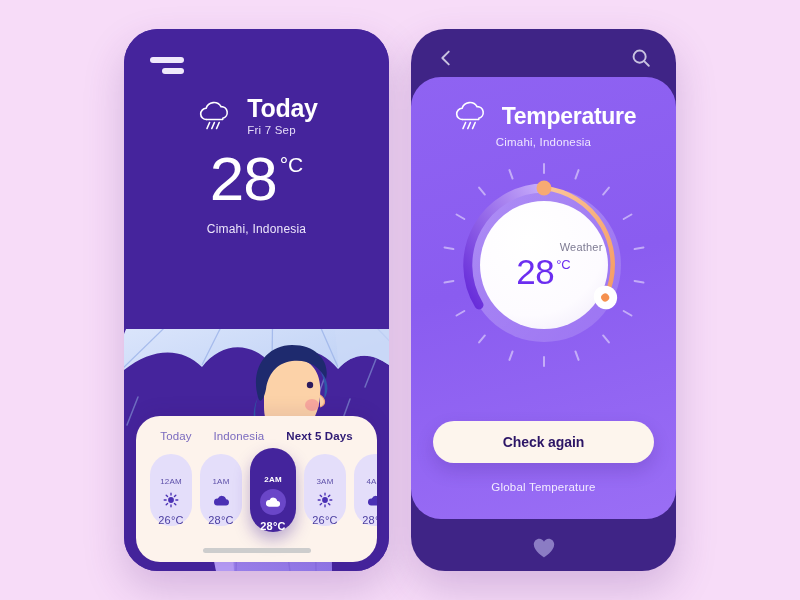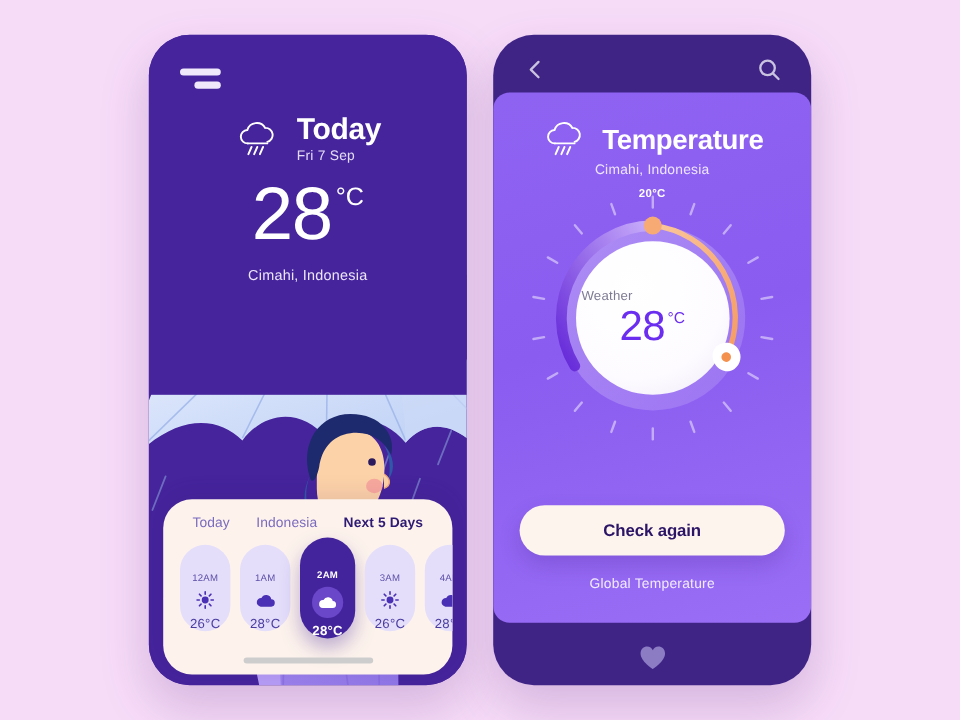--- a/index.html
+++ b/index.html
@@ -219,21 +219,21 @@
     padding: 0 22px;
     z-index: 5;
   }
   .icon-btn {
     width: 26px; height: 26px;
     display: flex; align-items: center; justify-content: center;
   }
   .p2-card {
     position: absolute;
     left: 0; right: 0; top: 48px; bottom: 52px;
-    border-radius: 14px;
+    border-radius: 30px;
     background: linear-gradient(165deg, #8f63f2 0%, #8a5cf0 45%, #9a6ef5 100%);
     z-index: 4;
     padding-top: 22px;
     overflow: hidden;
   }
   .p2-head {
     display: flex;
     align-items: center;
     justify-content: center;
     gap: 11px;
@@ -267,21 +267,21 @@
     color: #ffffff;
     letter-spacing: 0.3px;
     z-index: 3;
   }
   .dial-wrap svg { position: absolute; inset: 0; width: 210px; height: 210px; }
   .dial-center {
     position: absolute;
     left: 50%; top: 50%;
     transform: translate(-50%, -50%);
     width: 118px;
-    text-align: left;
+    text-align: right;
     z-index: 4;
     pointer-events: none;
   }
   .dial-label {
     font-size: 11px;
     color: #7e7b93;
     letter-spacing: 0.2px;
   }
   .dial-temp {
     margin-top: 1px;
@@ -553,21 +553,20 @@
             <path d="M11.5 20.5a5.6 5.6 0 0 1-.4-11.2A8.2 8.2 0 0 1 26 7.6a5.9 5.9 0 0 1 1.8 11.6"></path>
             <path d="M11.5 20.5h16.3"></path>
             <path d="M14.6 23.5l-2.6 6M19.4 23.5l-2.6 6M24.2 23.5l-2.6 6"></path>
           </svg>
         </span>
         <div class="p2-title">Temperature</div>
       </div>
       <div class="p2-loc">Cimahi, Indonesia</div>
 
       <div class="dial-wrap">
-        <div class="dial-top-label">20°C</div>
 
         <svg viewBox="0 0 210 210">
           <defs>
             <linearGradient id="arcOrange" x1="0" y1="0" x2="1" y2="1">
               <stop offset="0%" stop-color="#fbc79b"></stop>
               <stop offset="100%" stop-color="#f59b63"></stop>
             </linearGradient>
             <linearGradient id="arcViolet" x1="0" y1="1" x2="1" y2="0">
               <stop offset="0%" stop-color="#6327d8"></stop>
               <stop offset="100%" stop-color="#c9aefb"></stop>

